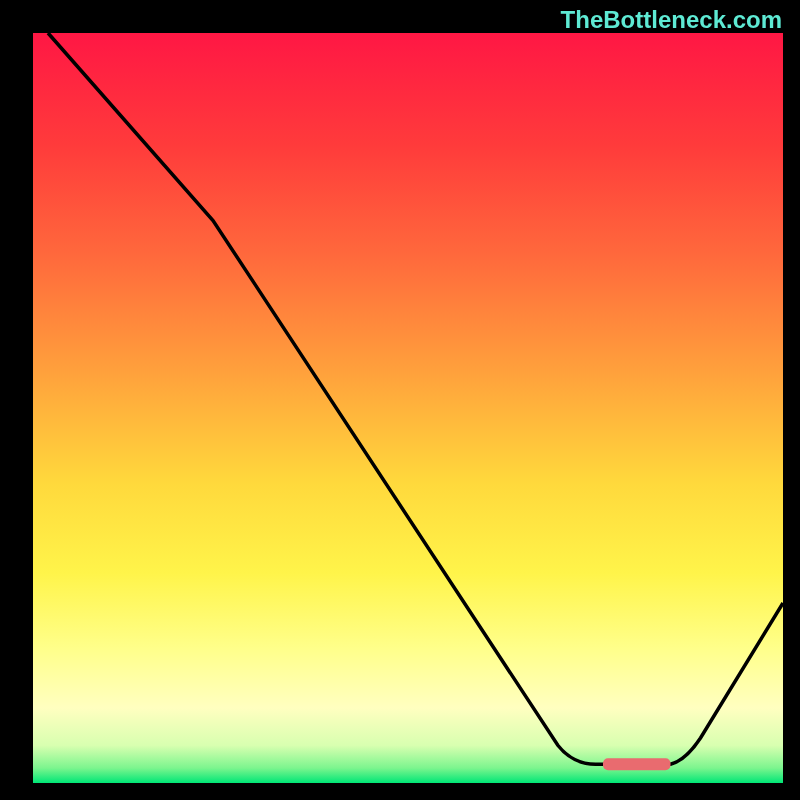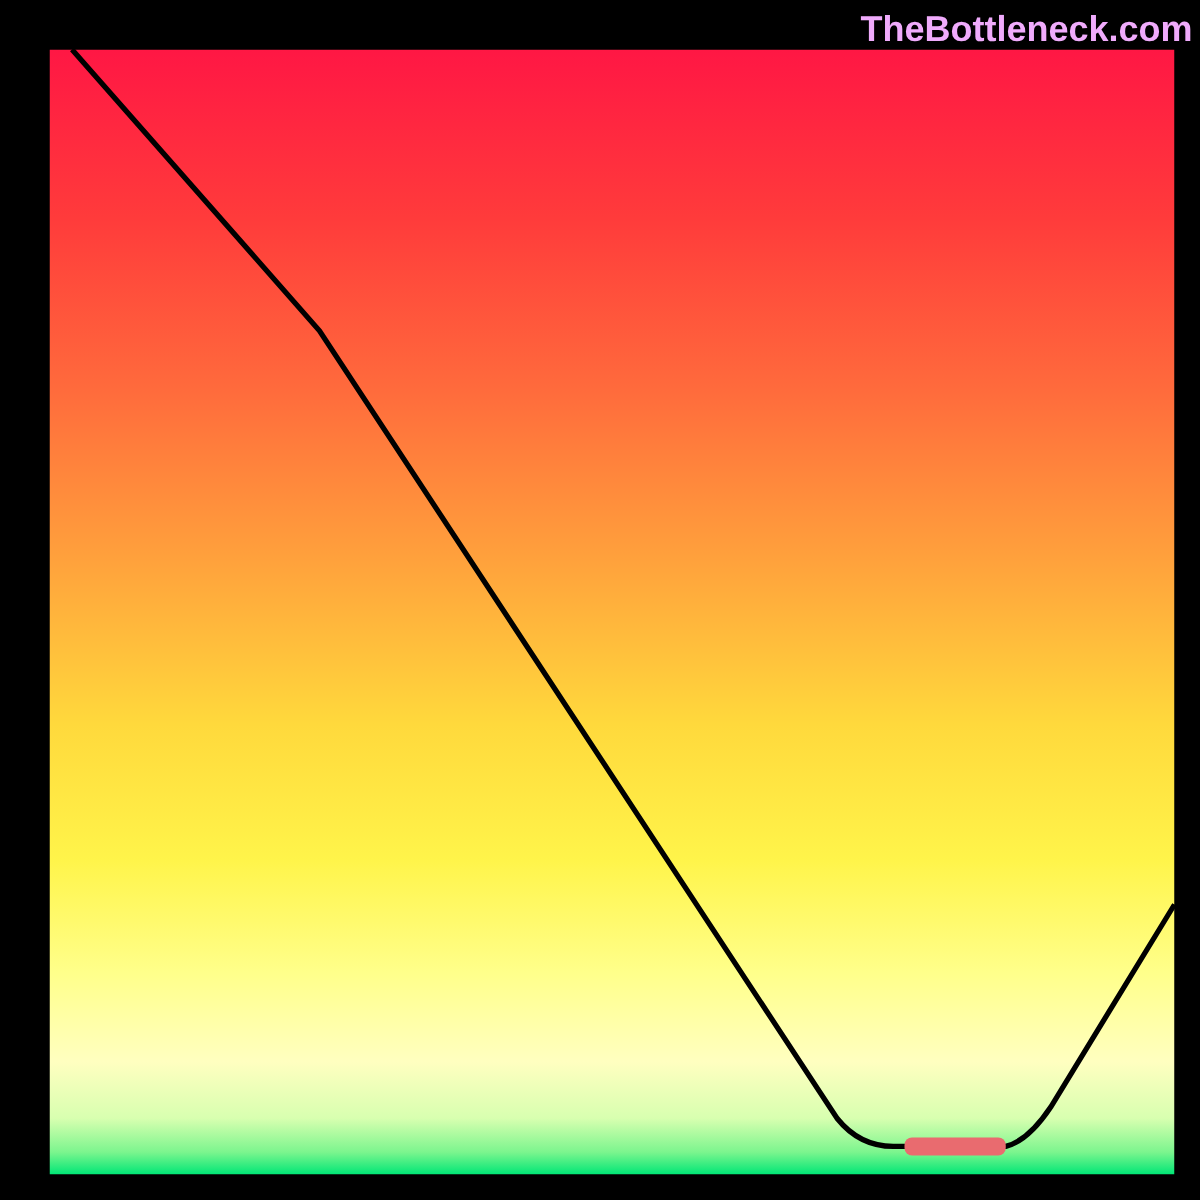--- a/index.html
+++ b/index.html
@@ -14,22 +14,22 @@
   .chart-container {
     position: absolute;
     top: 0;
     left: 0;
     width: 800px;
     height: 800px;
   }
   .watermark {
     position: absolute;
     top: 6px;
-    right: 5px;
-    color: #f0abfc;
+    right: 18px;
+    color: #5eead4;
     font-size: 24px;
     font-weight: bold;
     z-index: 10;
     margin-left: 20px;
   }
   svg {
     display: block;
   }
 </style>
 </head>

